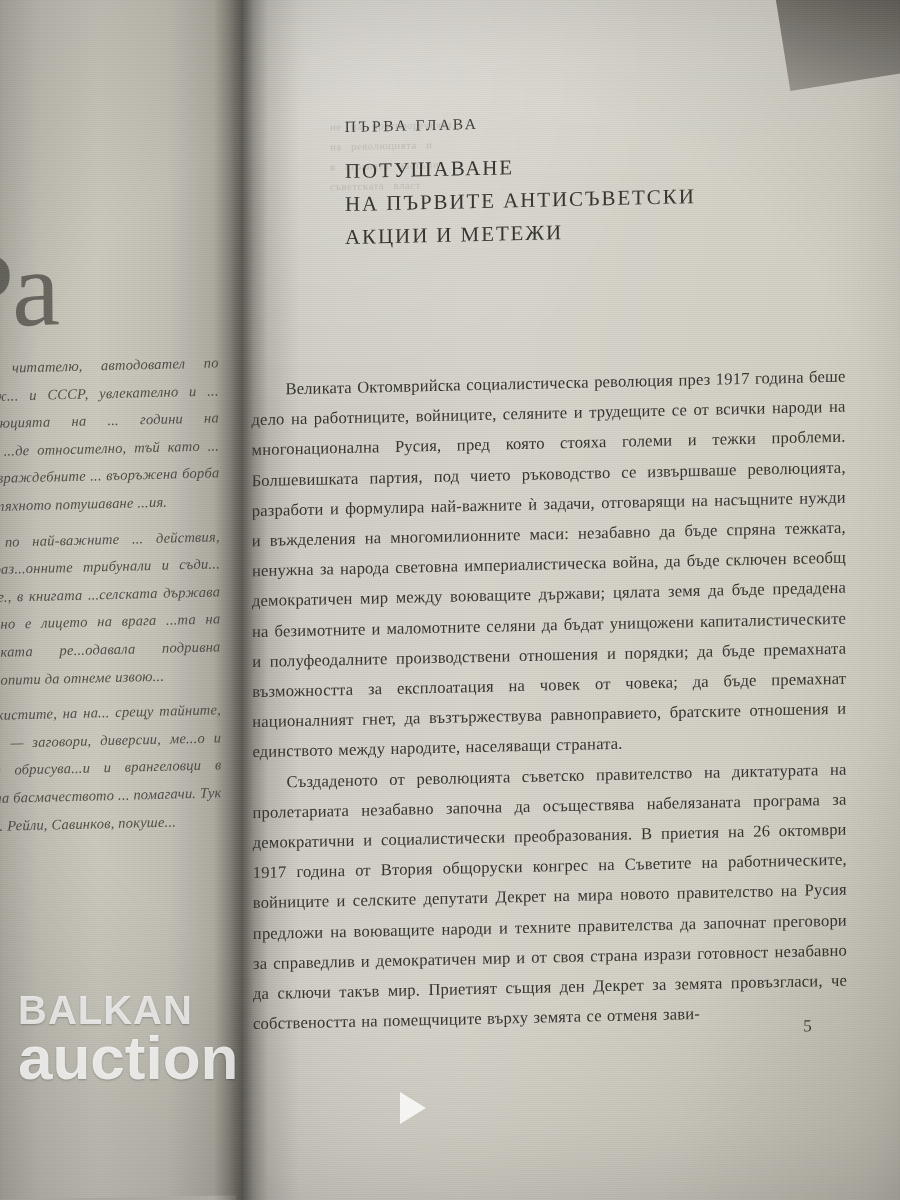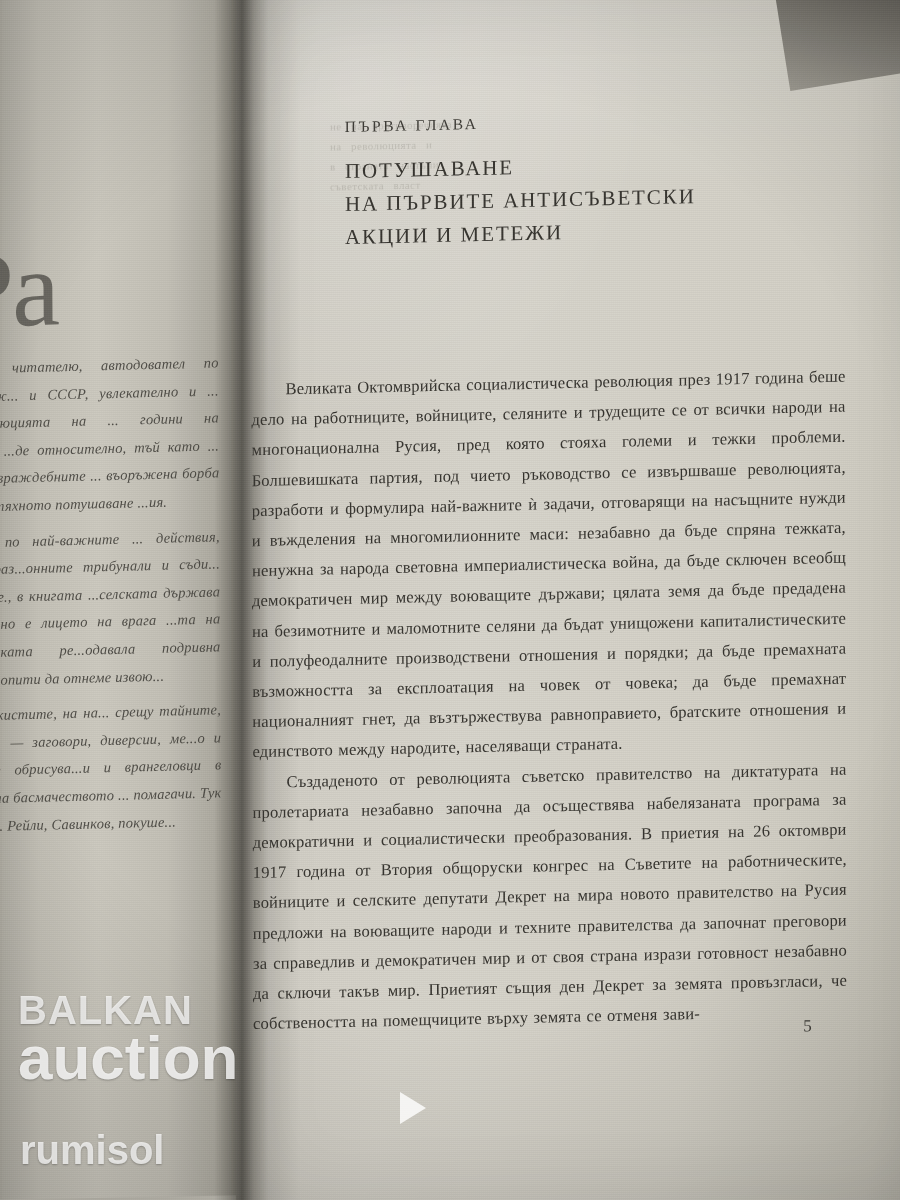--- a/index.html
+++ b/index.html
@@ -347,15 +347,14 @@
       <div class="folio">5</div>
     </div>
   </div>
 
   <div class="grain"></div>
   <div class="vignette"></div>
 
   <div class="wm wm-balkan">BALKAN</div>
   <div class="wm wm-auction">auction</div>
   <div class="wm-play"></div>
-  <div class="wm wm-rumisol">rumisol</div>
 
 </div>
 
 </body></html>

